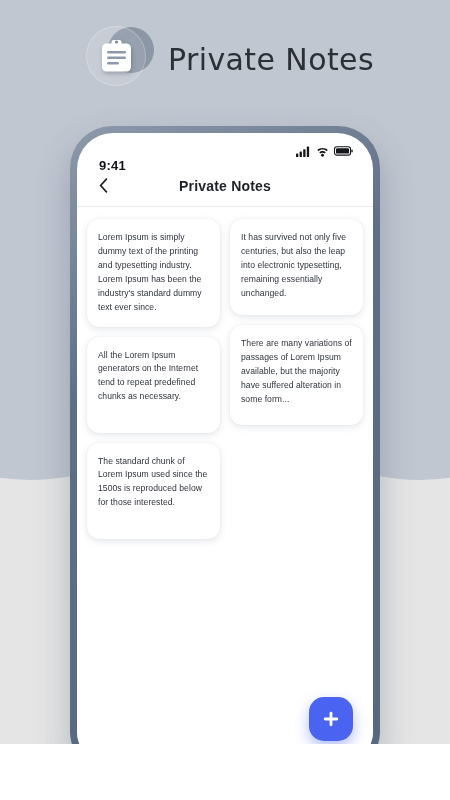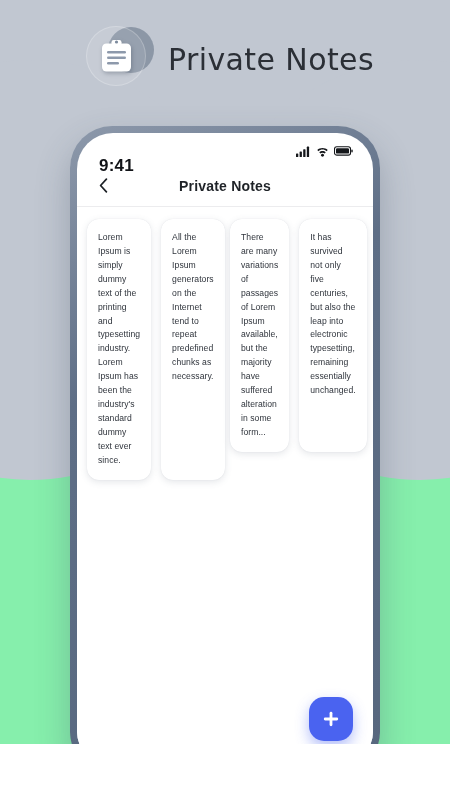--- a/index.html
+++ b/index.html
@@ -8,21 +8,21 @@
     width: 450px;
     height: 800px;
     overflow: hidden;
     font-family: "Liberation Sans", sans-serif;
   }
 
   #stage {
     position: relative;
     width: 450px;
     height: 744px;
-    background: #86efac;
+    background: #e5e5e5;
     overflow: hidden;
   }
 
   
   .bg-top {
     position: absolute;
     left: 0; top: 0;
     width: 450px;
     height: 300px;
     background: #c1c7d1;
@@ -121,21 +121,21 @@
   
   .status-bar {
     height: 32px;
     flex: 0 0 auto;
     display: flex;
     align-items: center;
     justify-content: space-between;
     padding: 4px 20px 0 22px;
   }
   .status-time {
-    font-size: 17px;
+    font-size: 13px;
     font-weight: 700;
     color: #121418;
     letter-spacing: 0.2px;
     margin-top: 29px;
   }
   .status-icons {
     display: flex;
     align-items: center;
     gap: 5px;
   }
@@ -175,21 +175,21 @@
     background: #ffffff;
   }
   .notes-grid {
     display: flex;
     gap: 10px;
     align-items: flex-start;
   }
   .notes-col {
     flex: 1 1 0;
     display: flex;
-    flex-direction: row;
+    flex-direction: column;
     gap: 10px;
     min-width: 0;
   }
   .note-card {
     background: #ffffff;
     border-radius: 12px;
     padding: 12px 11px;
     box-shadow: 0 2px 7px rgba(90,100,120,0.16), 0 0 1px rgba(90,100,120,0.18);
     font-size: 8.6px;
     line-height: 1.62;
@@ -275,25 +275,26 @@
         </div>
         <div class="nav-title">Private Notes</div>
       </div>
 
       <div class="notes-scroll">
         <div class="notes-grid">
 
           <div class="notes-col">
             <div class="note-card h1">Lorem Ipsum is simply dummy text of the printing and typesetting industry. Lorem Ipsum has been the industry's standard dummy text ever since.</div>
             <div class="note-card h3">All the Lorem Ipsum generators on the Internet tend to repeat predefined chunks as necessary.</div>
+            <div class="note-card h3">The standard chunk of Lorem Ipsum used since the 1500s is reproduced below for those interested.</div>
           </div>
 
           <div class="notes-col">
+            <div class="note-card h1">It has survived not only five centuries, but also the leap into electronic typesetting, remaining essentially unchanged.</div>
             <div class="note-card h2">There are many variations of passages of Lorem Ipsum available, but the majority have suffered alteration in some form...</div>
-            <div class="note-card h1">It has survived not only five centuries, but also the leap into electronic typesetting, remaining essentially unchanged.</div>
           </div>
 
         </div>
       </div>
 
       <button class="fab">
         <svg width="18" height="18" viewBox="0 0 18 18">
           <rect x="7.6" y="1.8" width="2.8" height="14.4" rx="1.4" fill="#ffffff"></rect>
           <rect x="1.8" y="7.6" width="14.4" height="2.8" rx="1.4" fill="#ffffff"></rect>
         </svg>

